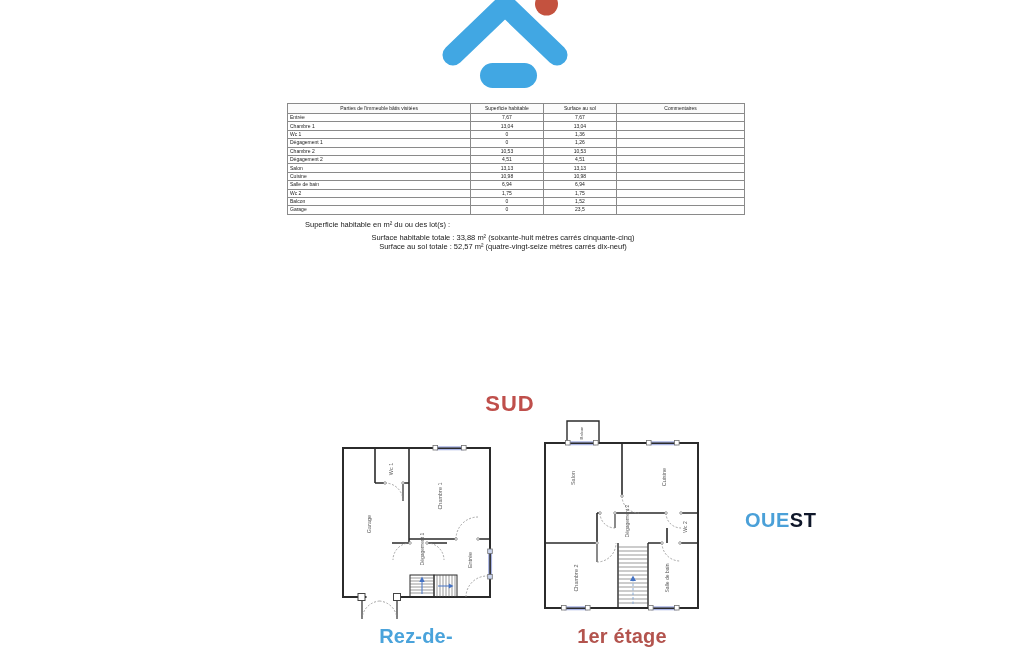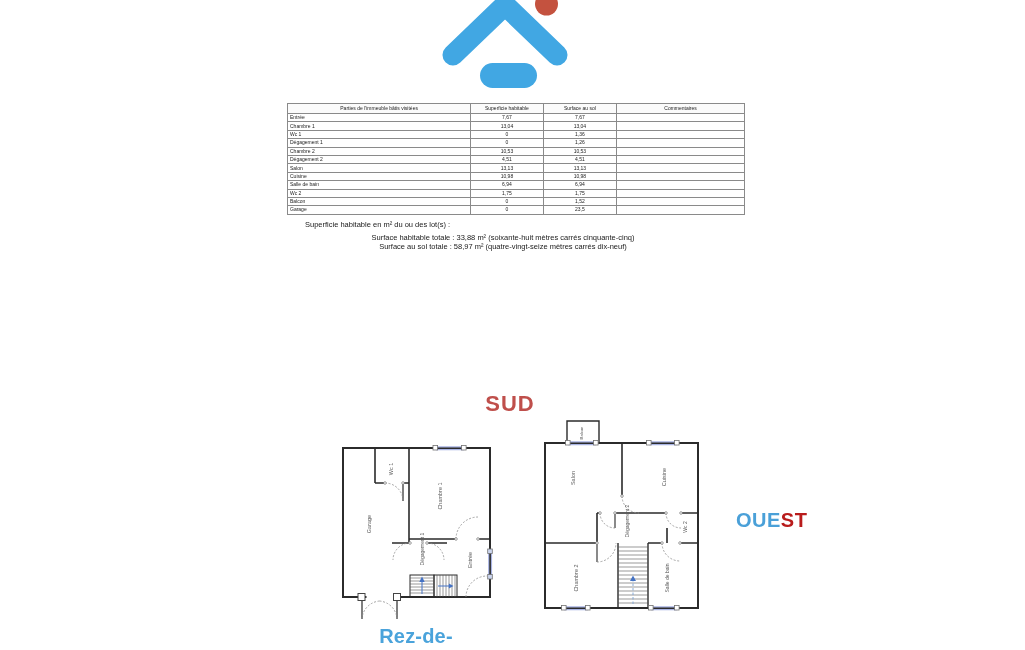--- a/index.html
+++ b/index.html
@@ -18,21 +18,21 @@
   .col-name{width:182px;} .col-hab{width:72px;} .col-sol{width:73px;} .col-com{width:127px;}
 
   
   #summary-intro{left:305px;top:220px;font-size:7.5px;color:#1a1a1a;}
   #summary-lines{left:287px;top:233px;width:432px;text-align:center;font-size:7.5px;color:#1a1a1a;line-height:9px;}
 
   
   #sud-label{left:460px;top:391px;width:100px;text-align:center;font-size:22px;font-weight:bold;
              color:#bf4f4b;letter-spacing:1px;}
   #ouest-label{left:736px;top:509px;font-size:20px;font-weight:bold;letter-spacing:0.5px;}
-  #ouest-label .strong{color:#4aa0d8;} #ouest-label .faded{color:#b91c1c;}
+  #ouest-label .strong{color:#4aa0d8;margin-left:9px;} #ouest-label .faded{color:#0f172a;}
   .plan-title{font-size:20px;font-weight:bold;letter-spacing:0.2px;text-align:center;}
   #title-ground{left:337px;top:625px;width:158px;color:#4aa3db;}
   #title-first{left:543px;top:625px;width:158px;color:#b3544e;}
 
   
   .plan svg{display:block;}
   .wall{stroke:#2b2b2b;fill:none;}
   .tread{stroke:#555;stroke-width:0.6;fill:none;}
   .arc{stroke:#8f8f8f;stroke-width:0.8;fill:none;stroke-dasharray:2 1.6;}
   .win{stroke:#a9b4e4;stroke-width:1.2;fill:none;}
@@ -143,21 +143,21 @@
           <td class="num">0</td>
           <td class="num">23,5</td>
           <td class="num"></td>
         </tr>
       </tbody>
   </table>
 
   <div class="abs" id="summary-intro">Superficie habitable en m² du ou des lot(s) :</div>
   <div class="abs" id="summary-lines">
     <div>Surface habitable totale : 33,88 m² (soixante-huit mètres carrés cinquante-cinq)</div>
-    <div>Surface au sol totale : 58,97 m² (quatre-vingt-seize mètres carrés dix-neuf)</div>
+    <div>Surface au sol totale : 52,57 m² (quatre-vingt-seize mètres carrés dix-neuf)</div>
   </div>
 
   <div class="abs" id="sud-label">SUD</div>
   <div class="abs" id="ouest-label"><span class="strong">OUE</span><span class="faded">ST</span></div>
 
   <div class="abs plan" style="left:335px;top:415px;">
     <svg width="165" height="215" viewBox="335 415 165 215">
       <g>
         <rect x="343" y="448" width="147" height="149" class="wall" stroke-width="2"></rect>
         <rect x="366.5" y="594.5" width="27" height="5" fill="#ffffff" stroke="none"></rect>
@@ -280,14 +280,15 @@
         <text class="roomLabel" x="666" y="477" text-anchor="middle" transform="rotate(-90 666 477)">Cuisine</text>
         <text class="roomLabel" style="font-size:5px" x="629" y="521" text-anchor="middle" transform="rotate(-90 629 521)">Dégagement 2</text>
         <text class="roomLabel" style="font-size:5px" x="687" y="527" text-anchor="middle" transform="rotate(-90 687 527)">Wc 2</text>
         <text class="roomLabel" x="578" y="578" text-anchor="middle" transform="rotate(-90 578 578)">Chambre 2</text>
         <text class="roomLabel" style="font-size:5px" x="669" y="578" text-anchor="middle" transform="rotate(-90 669 578)">Salle de bain</text>
       </g>
     </svg>
   </div>
 
   <div class="abs plan-title" id="title-ground">Rez-de-chaussée</div>
+  <div class="abs plan-title" id="title-first">1er étage</div>
 
 </div>
 
 </body></html>

